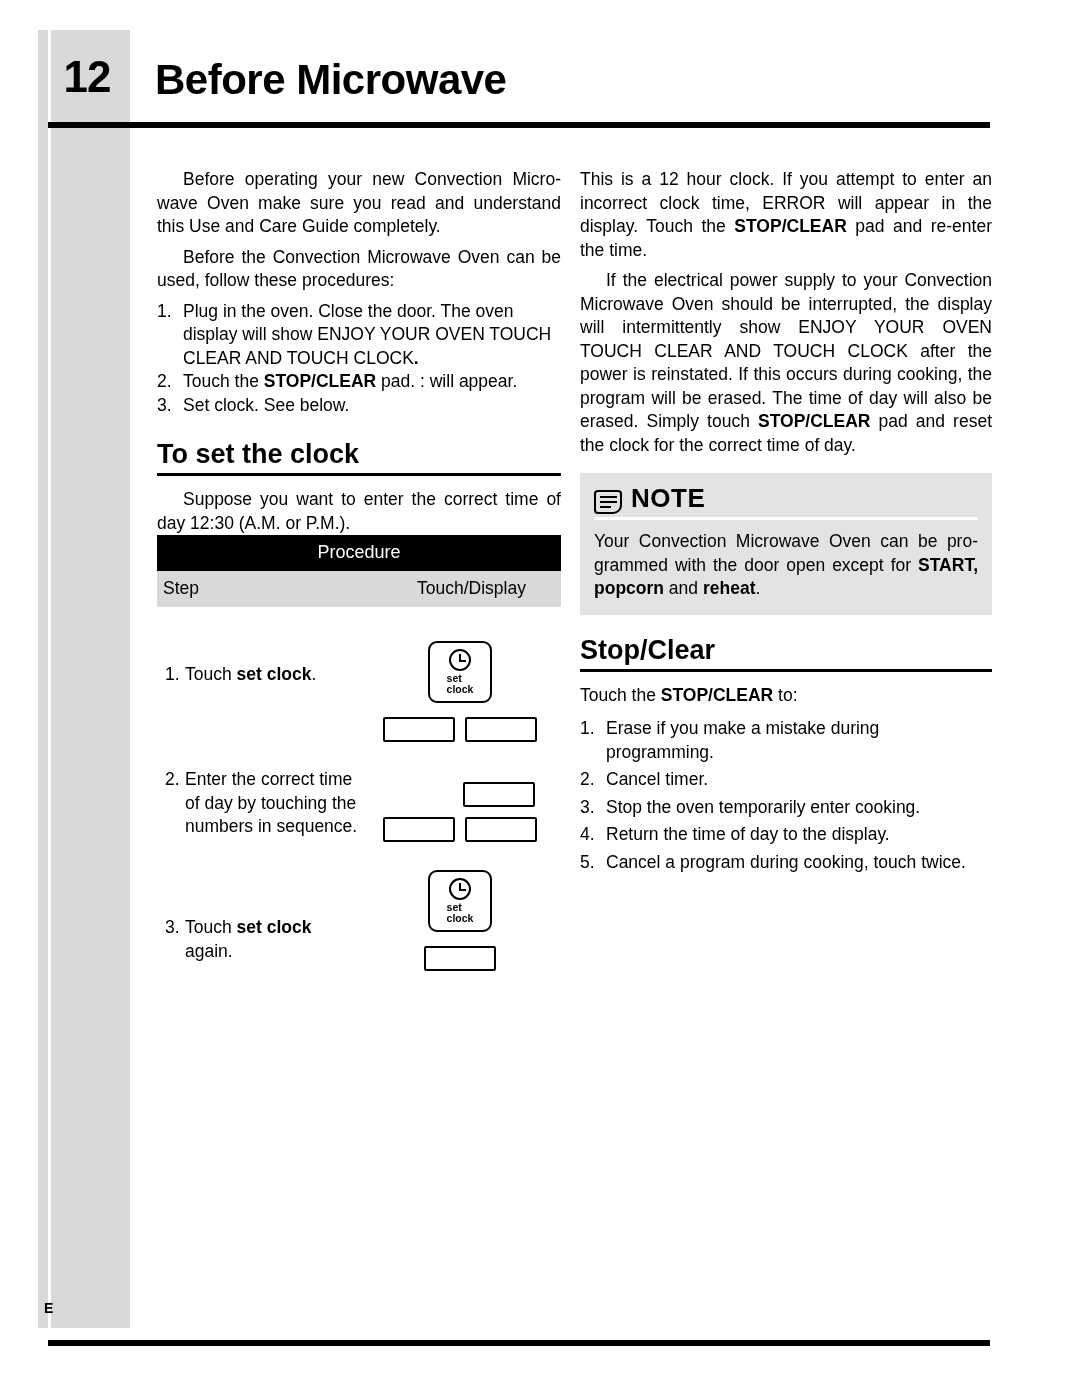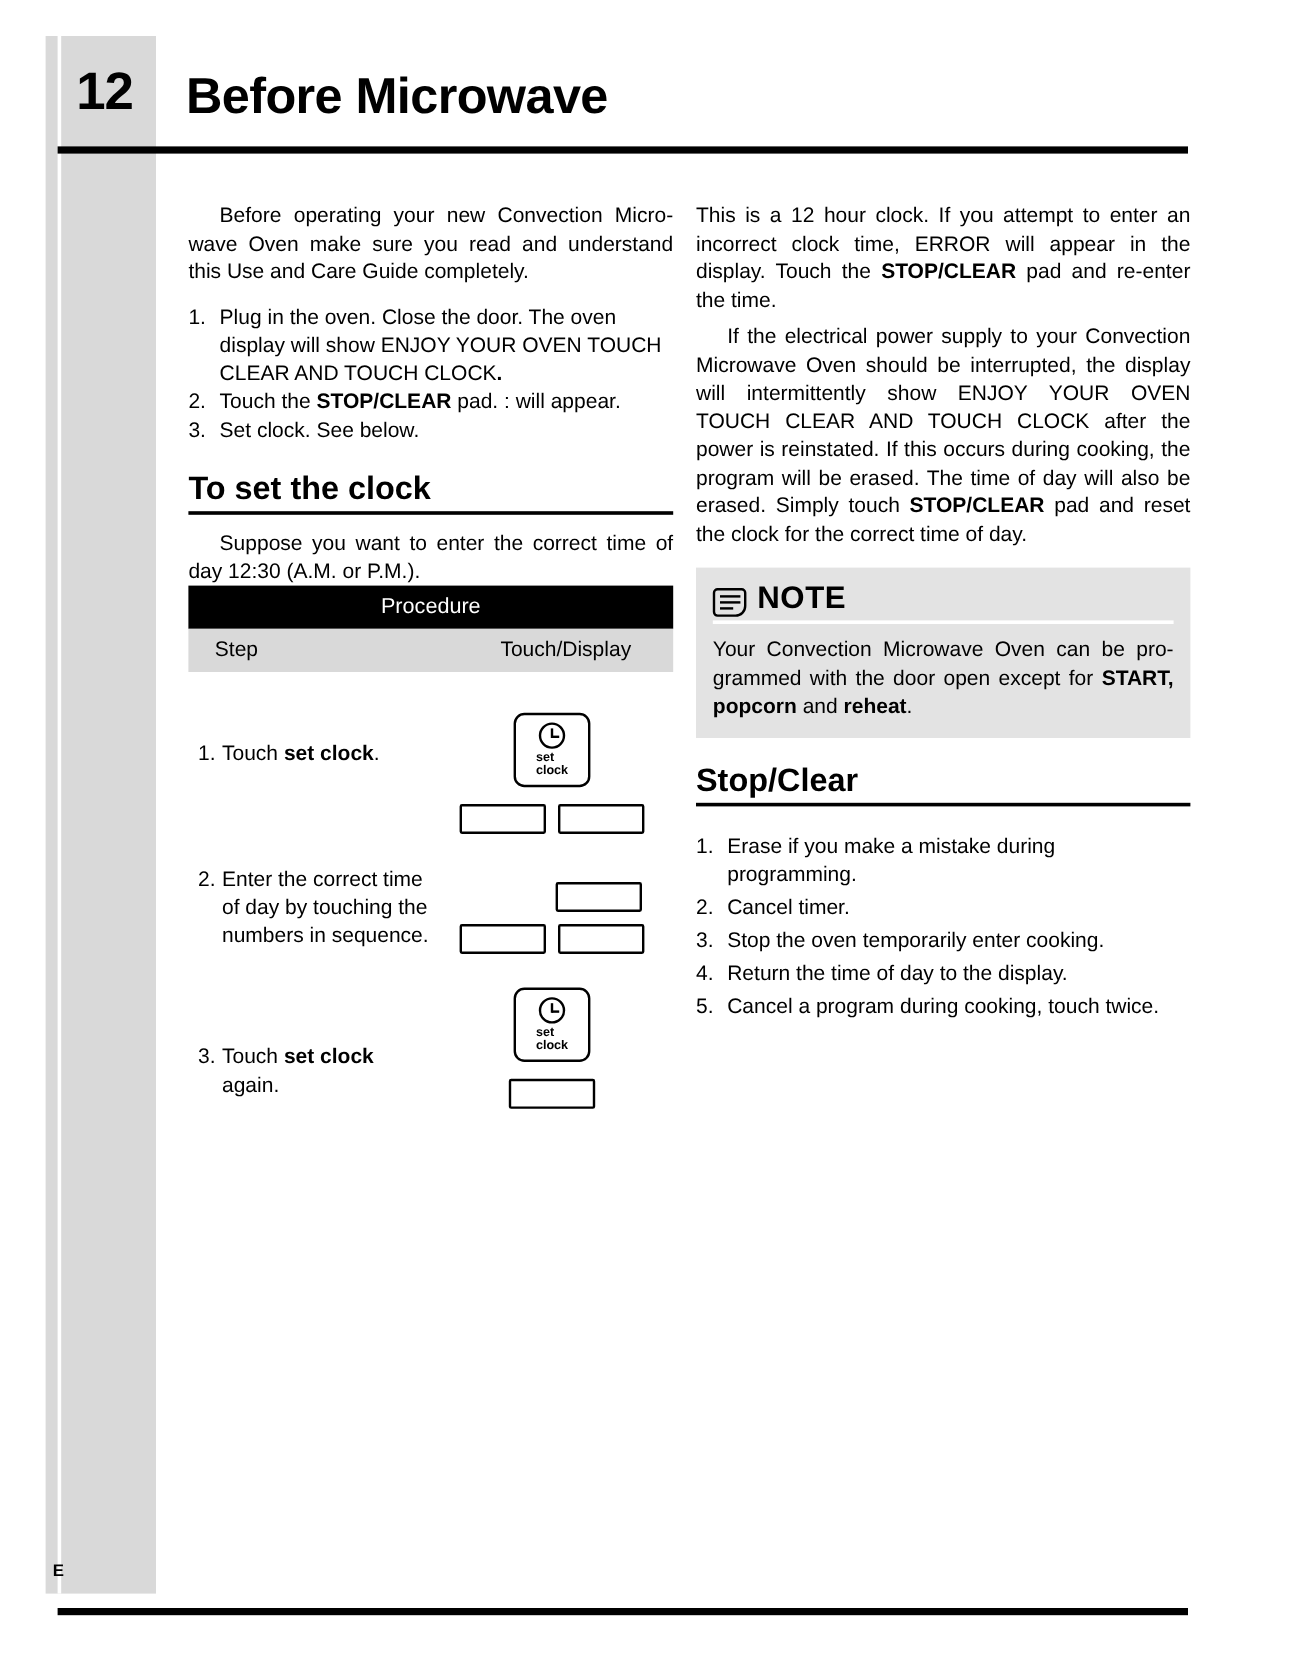--- a/index.html
+++ b/index.html
@@ -137,21 +137,21 @@
     text-align: center;
     font-size: 18px;
     padding: 7px 0 8px 0;
   }
   .proc-subhead {
     background: #d9d9d9;
     display: flex;
     font-size: 17.5px;
     padding: 7px 0 8px 0;
   }
-  .proc-subhead .c1 { width: 50%; padding-left: 22px; }
+  .proc-subhead .c1 { width: 50%; padding-left: 6px; }
   .proc-subhead .c2 { width: 50%; padding-left: 58px; }
 
   .proc-row {
     display: flex;
     position: relative;
   }
   .proc-row .c1 {
     width: 50%;
     font-size: 17.5px;
     line-height: 23.5px;
@@ -282,20 +282,21 @@
 <div class="footer-rule"></div>
 
 <div class="page-number">12</div>
 <div class="page-title">Before Microwave</div>
 <div class="edition-mark">E</div>
 
 <div class="col-left">
 
   <p class="body indent">Before operating your new Convection Micro-wave Oven make sure you read and understand this Use and Care Guide completely.</p>
   <div class="gap"></div>
+  <p class="body indent">Before the Convection Microwave Oven can be used, follow these procedures:</p>
   <div class="gap"></div>
 
   <ol class="numlist">
     <li class="body">
       <span class="num">1.</span><span>Plug in the oven. Close the door. The oven display will show ENJOY YOUR OVEN TOUCH CLEAR AND TOUCH CLOCK</span><b>.</b>
     </li>
     <li class="body">
       <span class="num">2.</span><span>Touch the </span><b>STOP/CLEAR</b><span> pad.  :  will appear.</span>
     </li>
     <li class="body">
@@ -394,20 +395,21 @@
       <span class="note-title">NOTE</span>
     </div>
     <div class="note-rule"></div>
     <div class="note-body"><span>Your Convection Microwave Oven can be pro-grammed with the door open except for </span><b>START,</b> <b>popcorn</b><span> and </span><b>reheat</b><span>.</span></div>
   </div>
 
   <div style="height:20px"></div>
   <div class="sec-head">Stop/Clear</div>
   <div class="sec-rule"></div>
 
+  <p class="body"><span>Touch the </span><b>STOP/CLEAR</b><span> to:</span></p>
 
   <div style="height:10px"></div>
 
   <ol class="numlist">
     <li class="body" style="margin-bottom:4px">
       <span class="num">1.</span><span>Erase if you make a mistake during programming.</span>
     </li>
     <li class="body" style="margin-bottom:4px">
       <span class="num">2.</span><span>Cancel timer.</span>
     </li>

